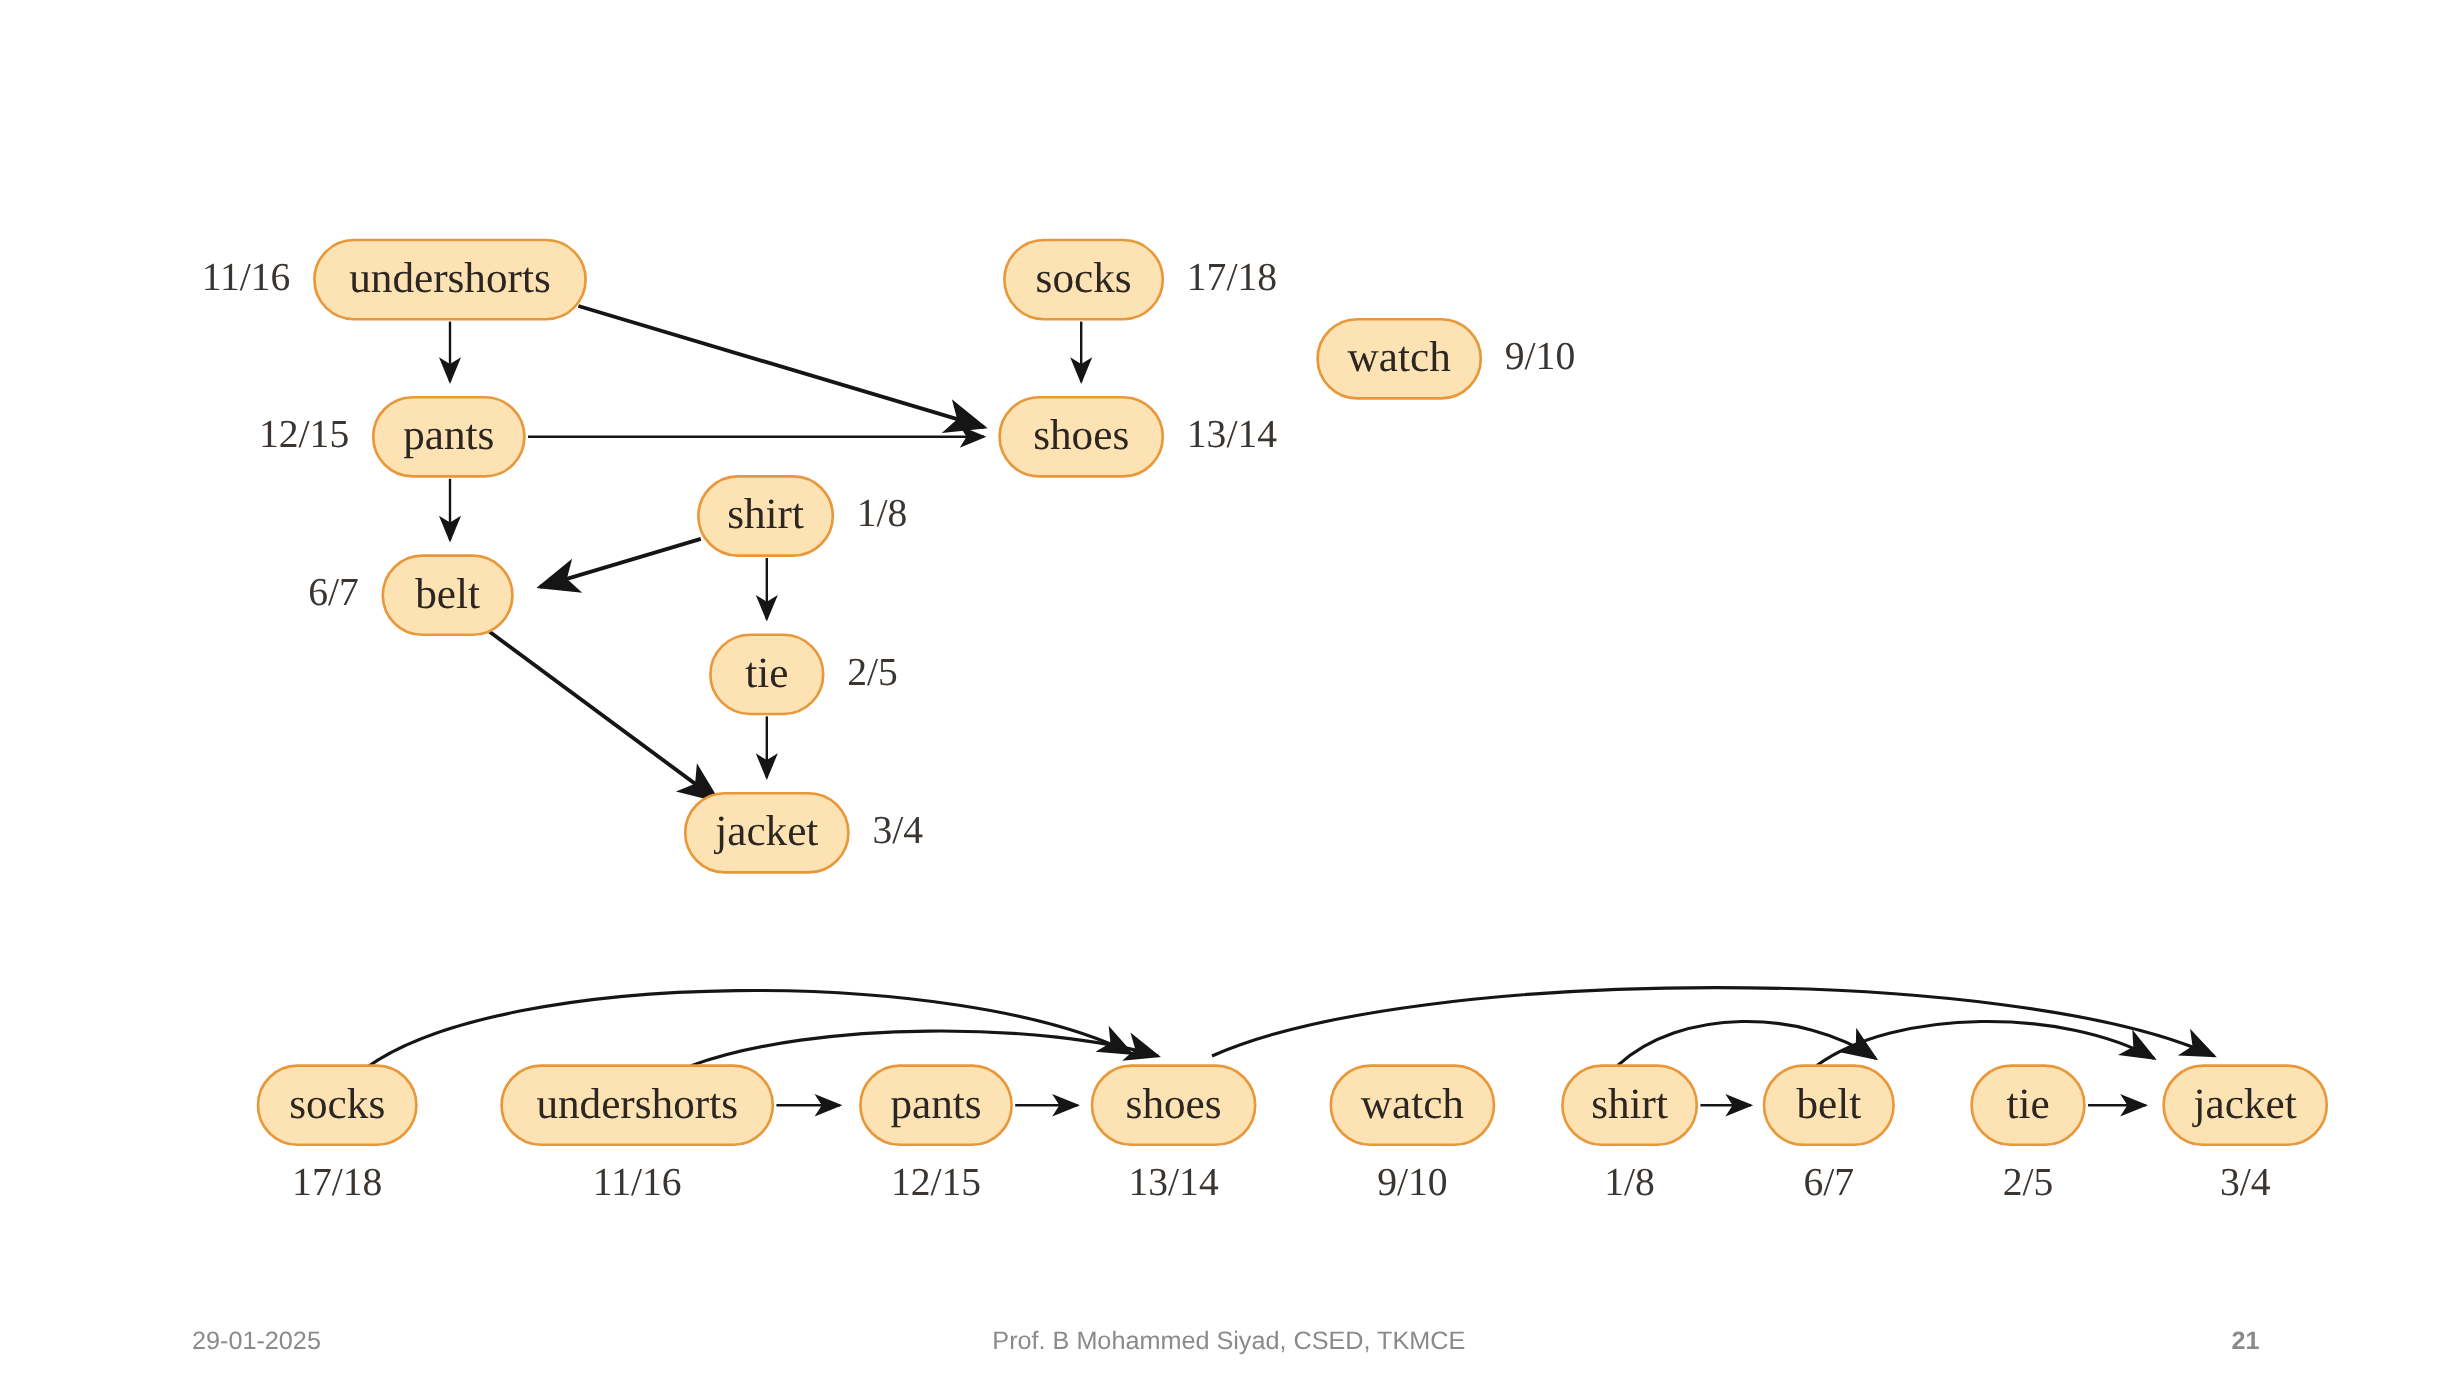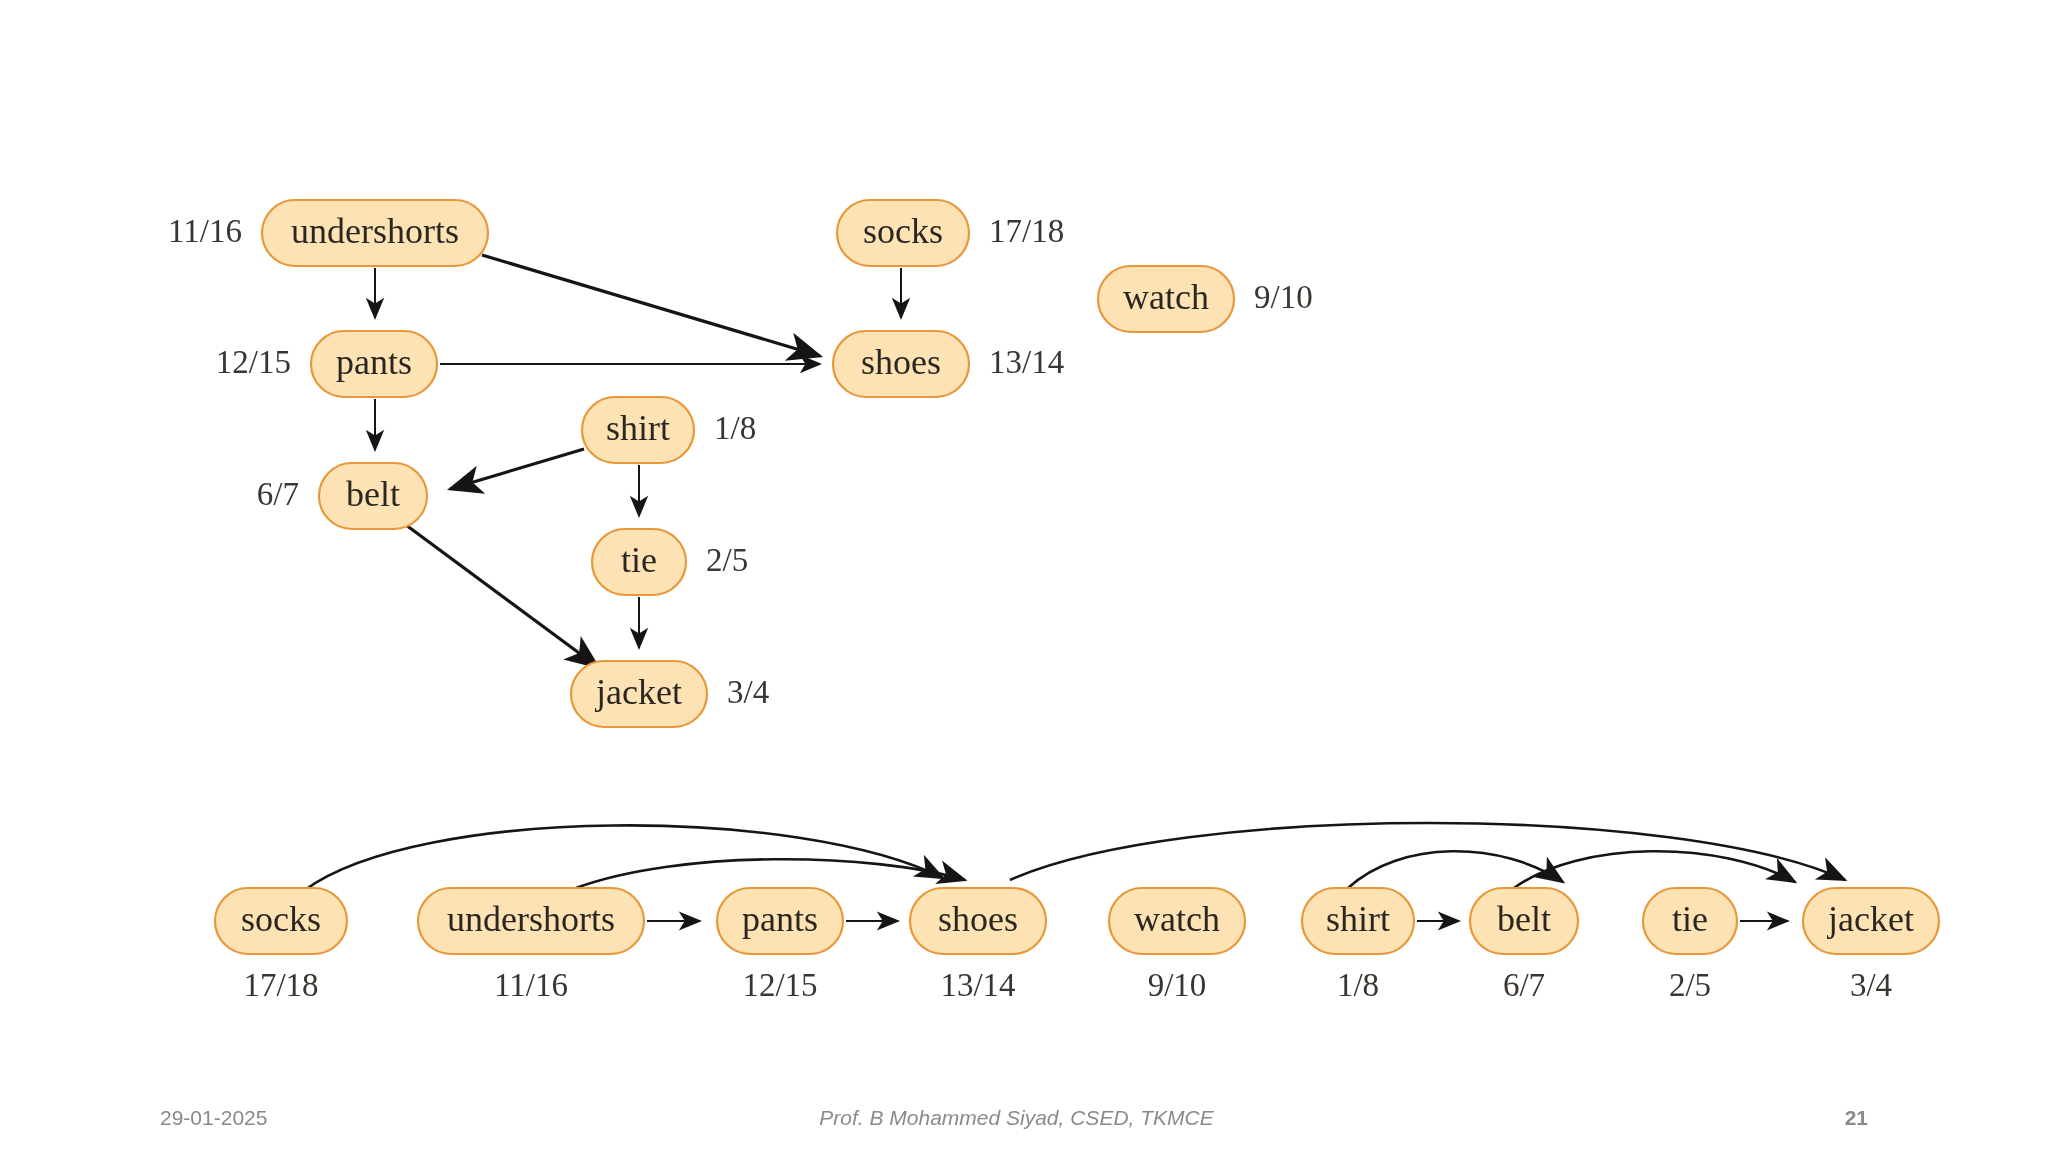--- a/index.html
+++ b/index.html
@@ -63,21 +63,21 @@
     stroke-width: 2.0;
   }
   .edge.arc {
     stroke-width: 2.6;
   }
 
   
   .footer {
     position: absolute;
     left: 0;
-    right: 15px;
+    right: 0;
     bottom: 0;
     height: 60px;
   }
   .footer-date {
     position: absolute;
     left: 160px;
     top: 14px;
     font-size: 21px;
     color: #8a8a8a;
     font-family: "Liberation Sans", sans-serif;
@@ -85,21 +85,20 @@
   }
   .footer-center {
     position: absolute;
     left: 50%;
     transform: translateX(-50%);
     top: 14px;
     font-size: 21px;
     color: #8a8a8a;
     font-family: "Liberation Sans", sans-serif;
     white-space: nowrap;
-    font-style: italic;
   }
   .footer-page {
     position: absolute;
     right: 165px;
     top: 14px;
     font-size: 21px;
     color: #8a8a8a;
     font-family: "Liberation Sans", sans-serif;
     white-space: nowrap;
     font-weight: bold;

